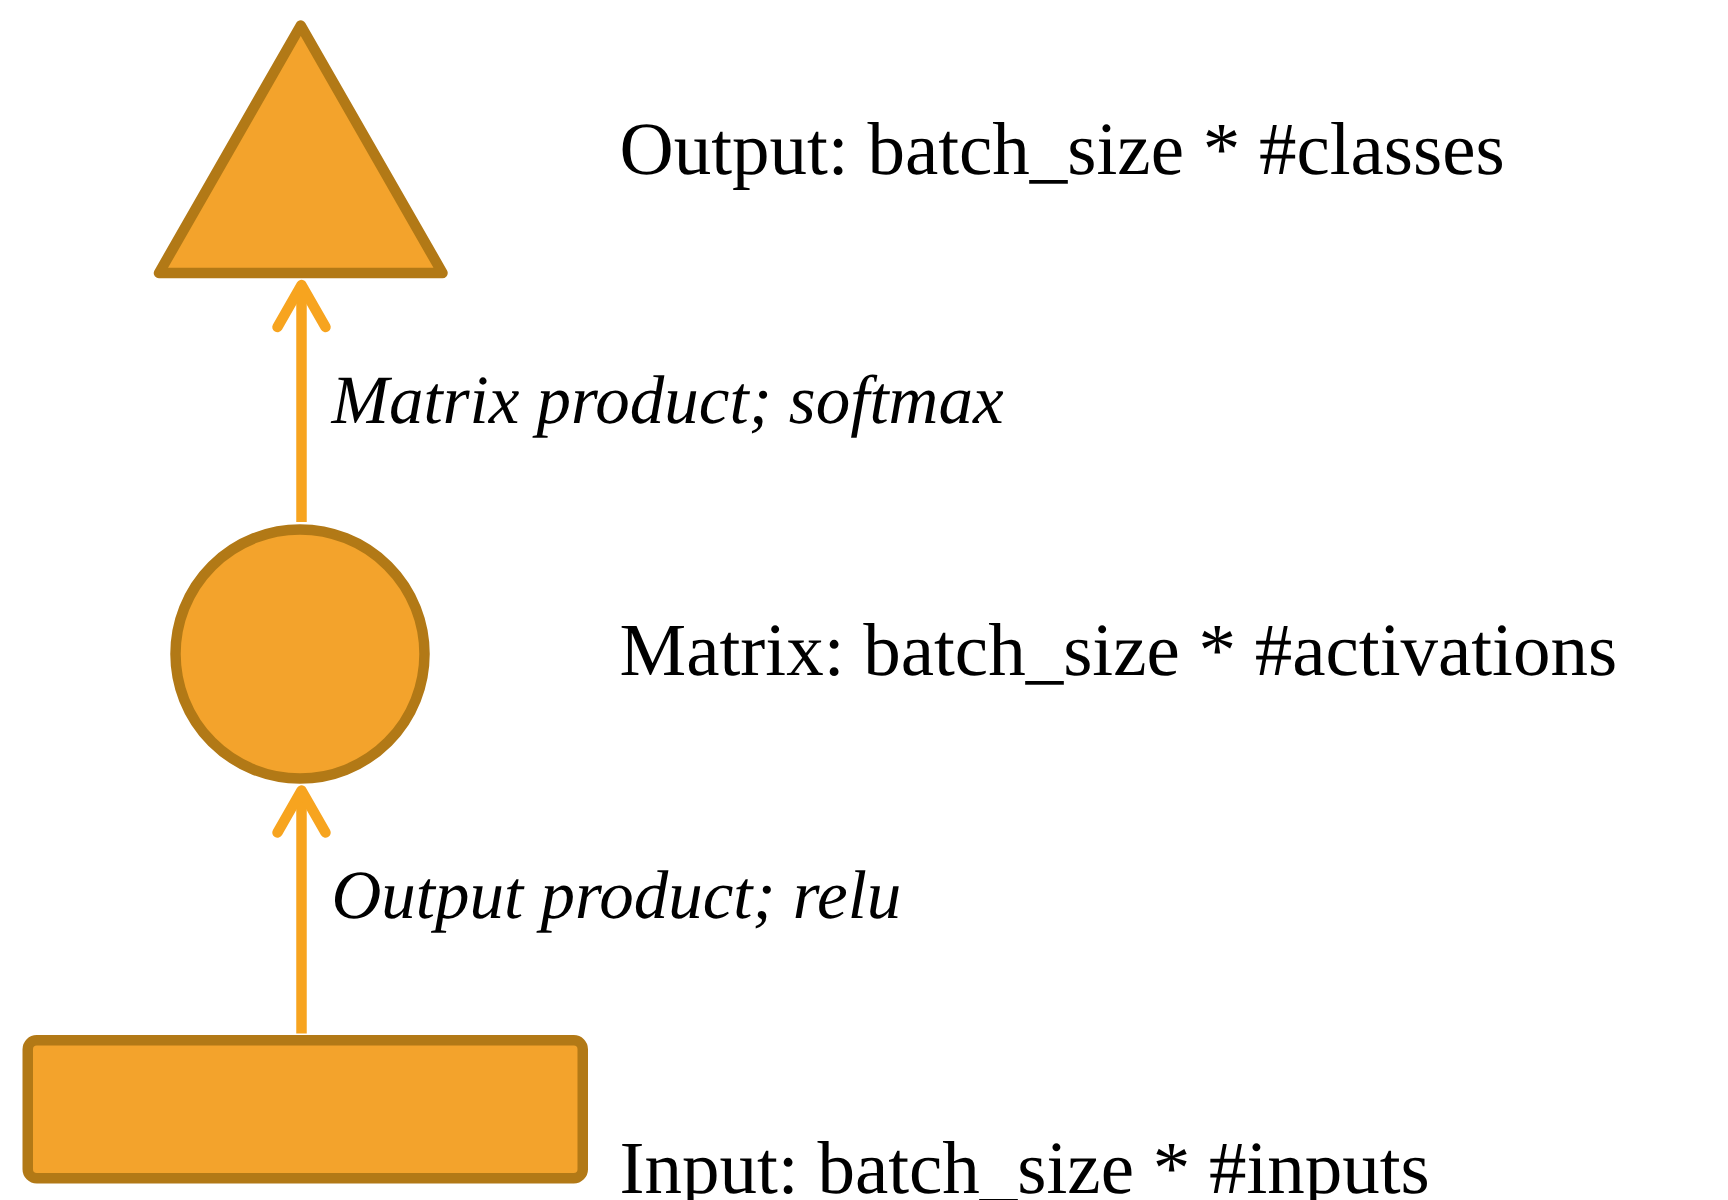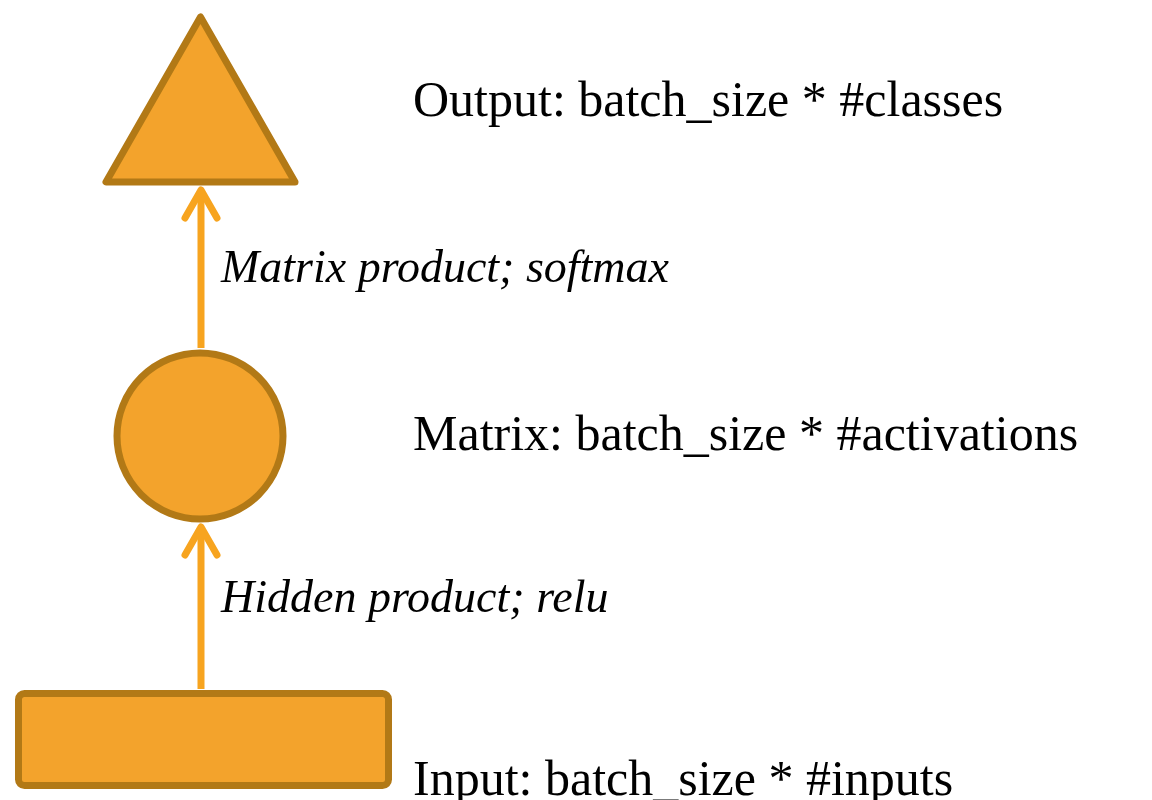--- a/index.html
+++ b/index.html
@@ -81,17 +81,17 @@
 
     <rect class="node-shape" x="18.5" y="693.5" width="370" height="92" rx="6"></rect>
   </svg>
 
   <div class="label label-output">Output: batch_size * #classes</div>
 
   <div class="label edge-label label-softmax">Matrix product; softmax</div>
 
   <div class="label label-hidden">Matrix: batch_size * #activations</div>
 
-  <div class="label edge-label label-relu">Hidden product; relu</div>
+  <div class="label edge-label label-relu">Output product; relu</div>
 
   <div class="label label-input">Input: batch_size * #inputs</div>
 
 </div>
 
 </body></html>

